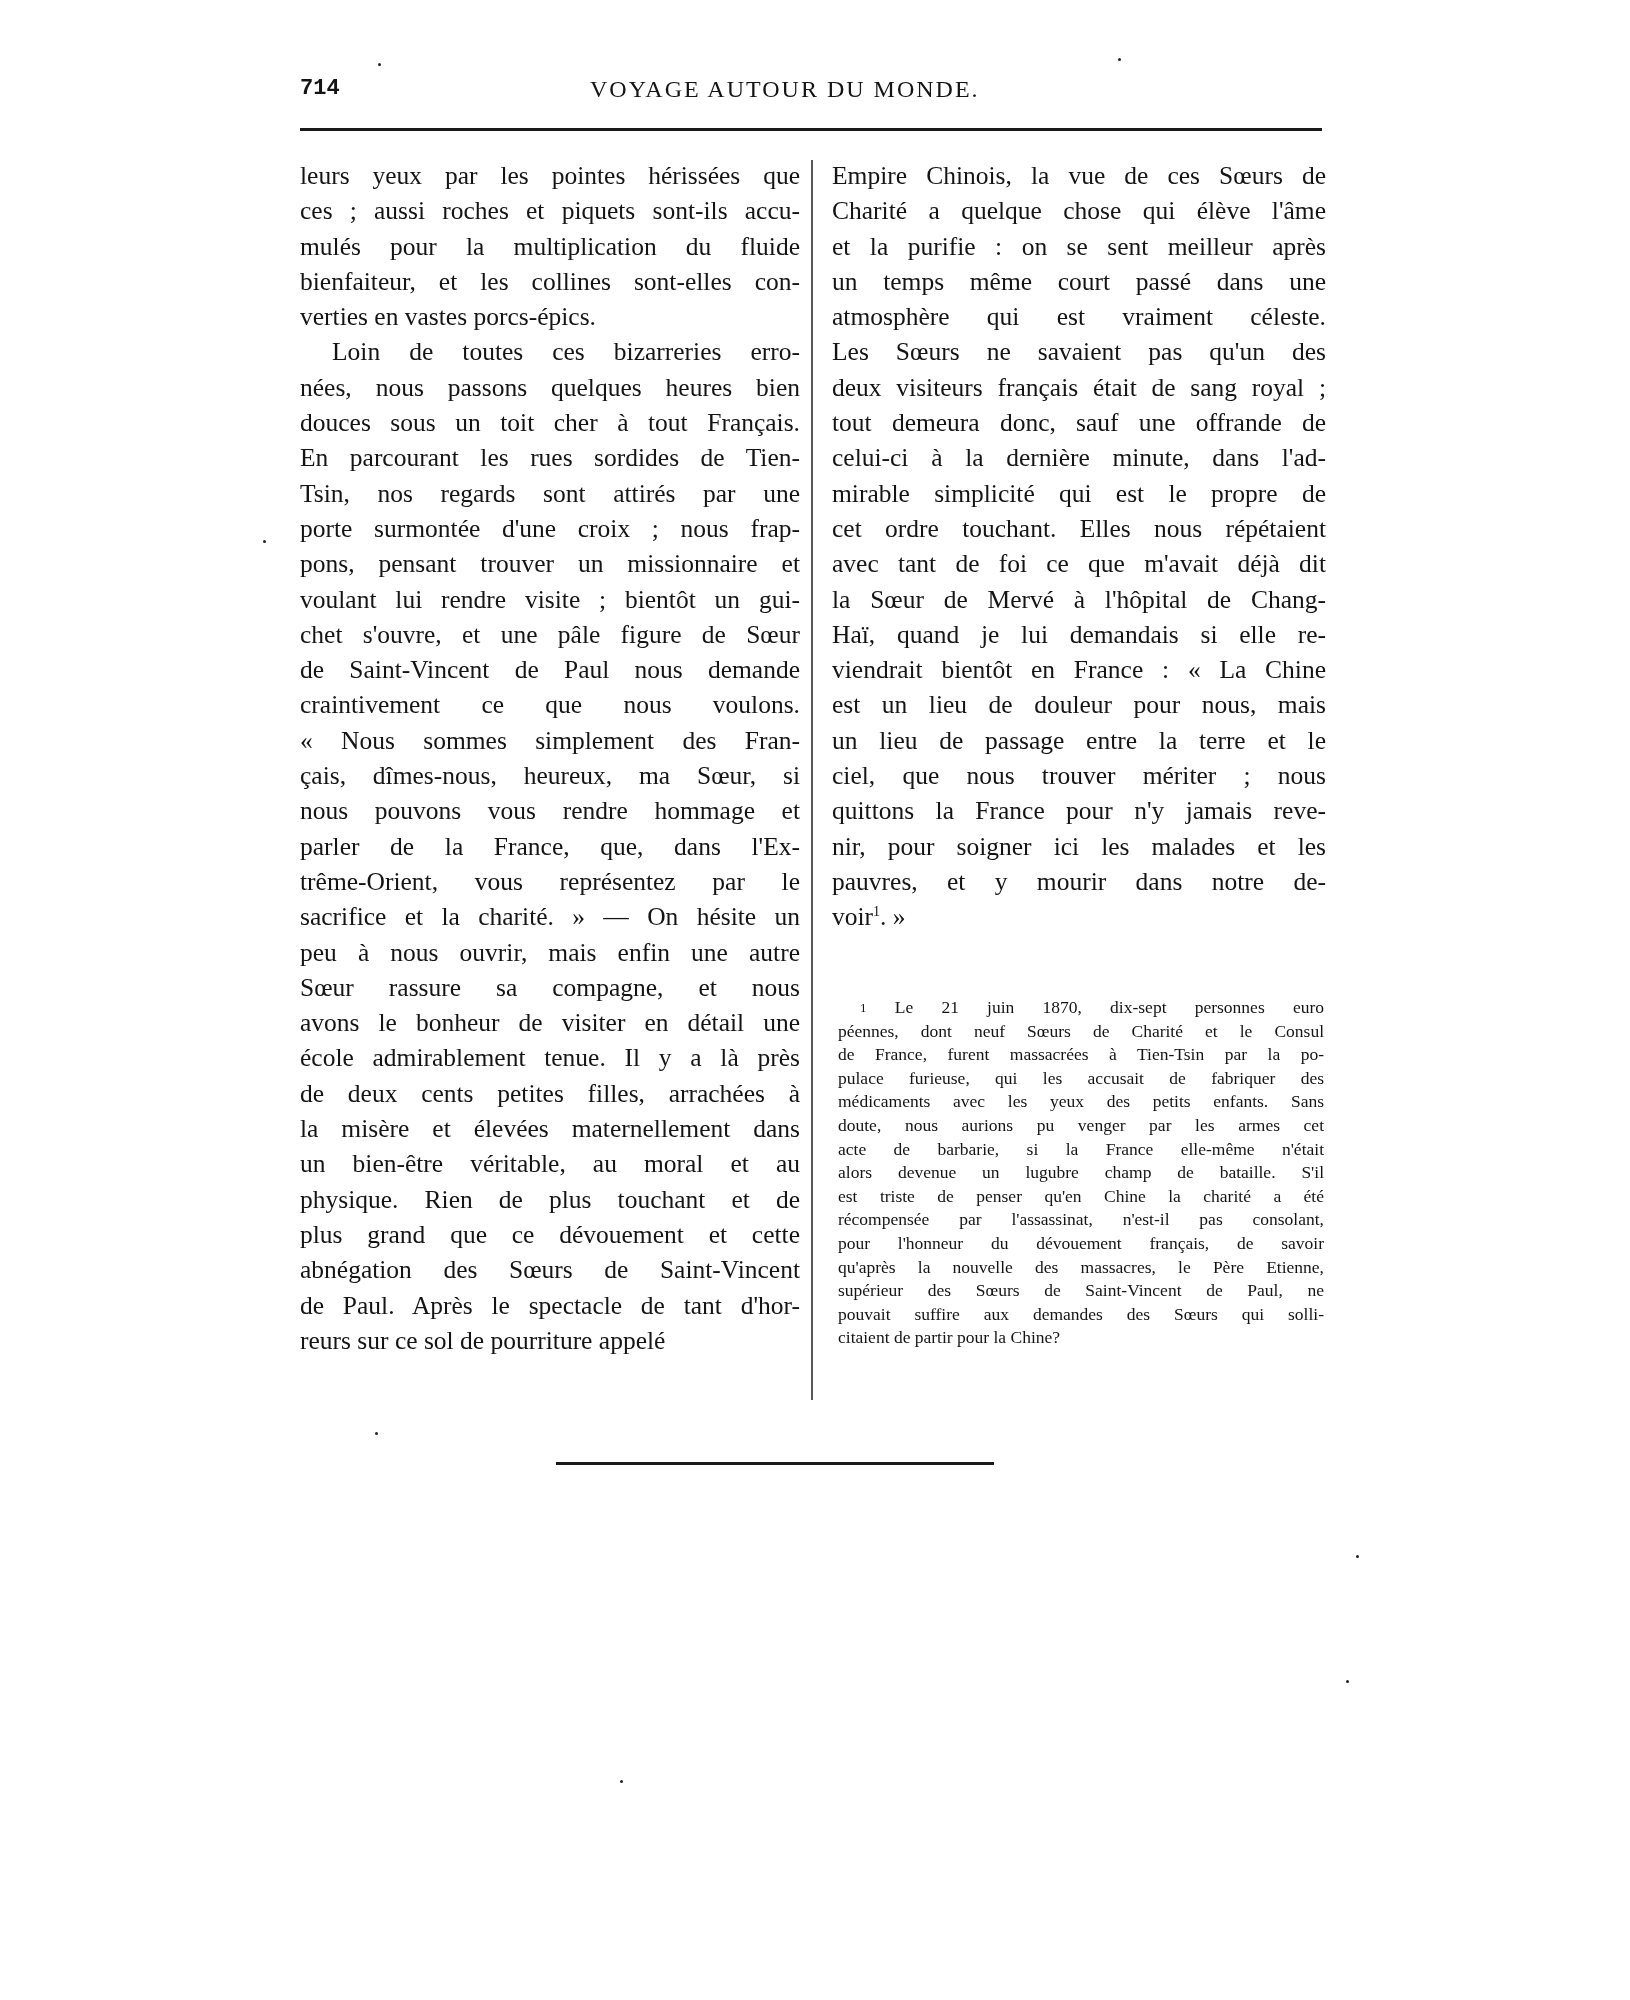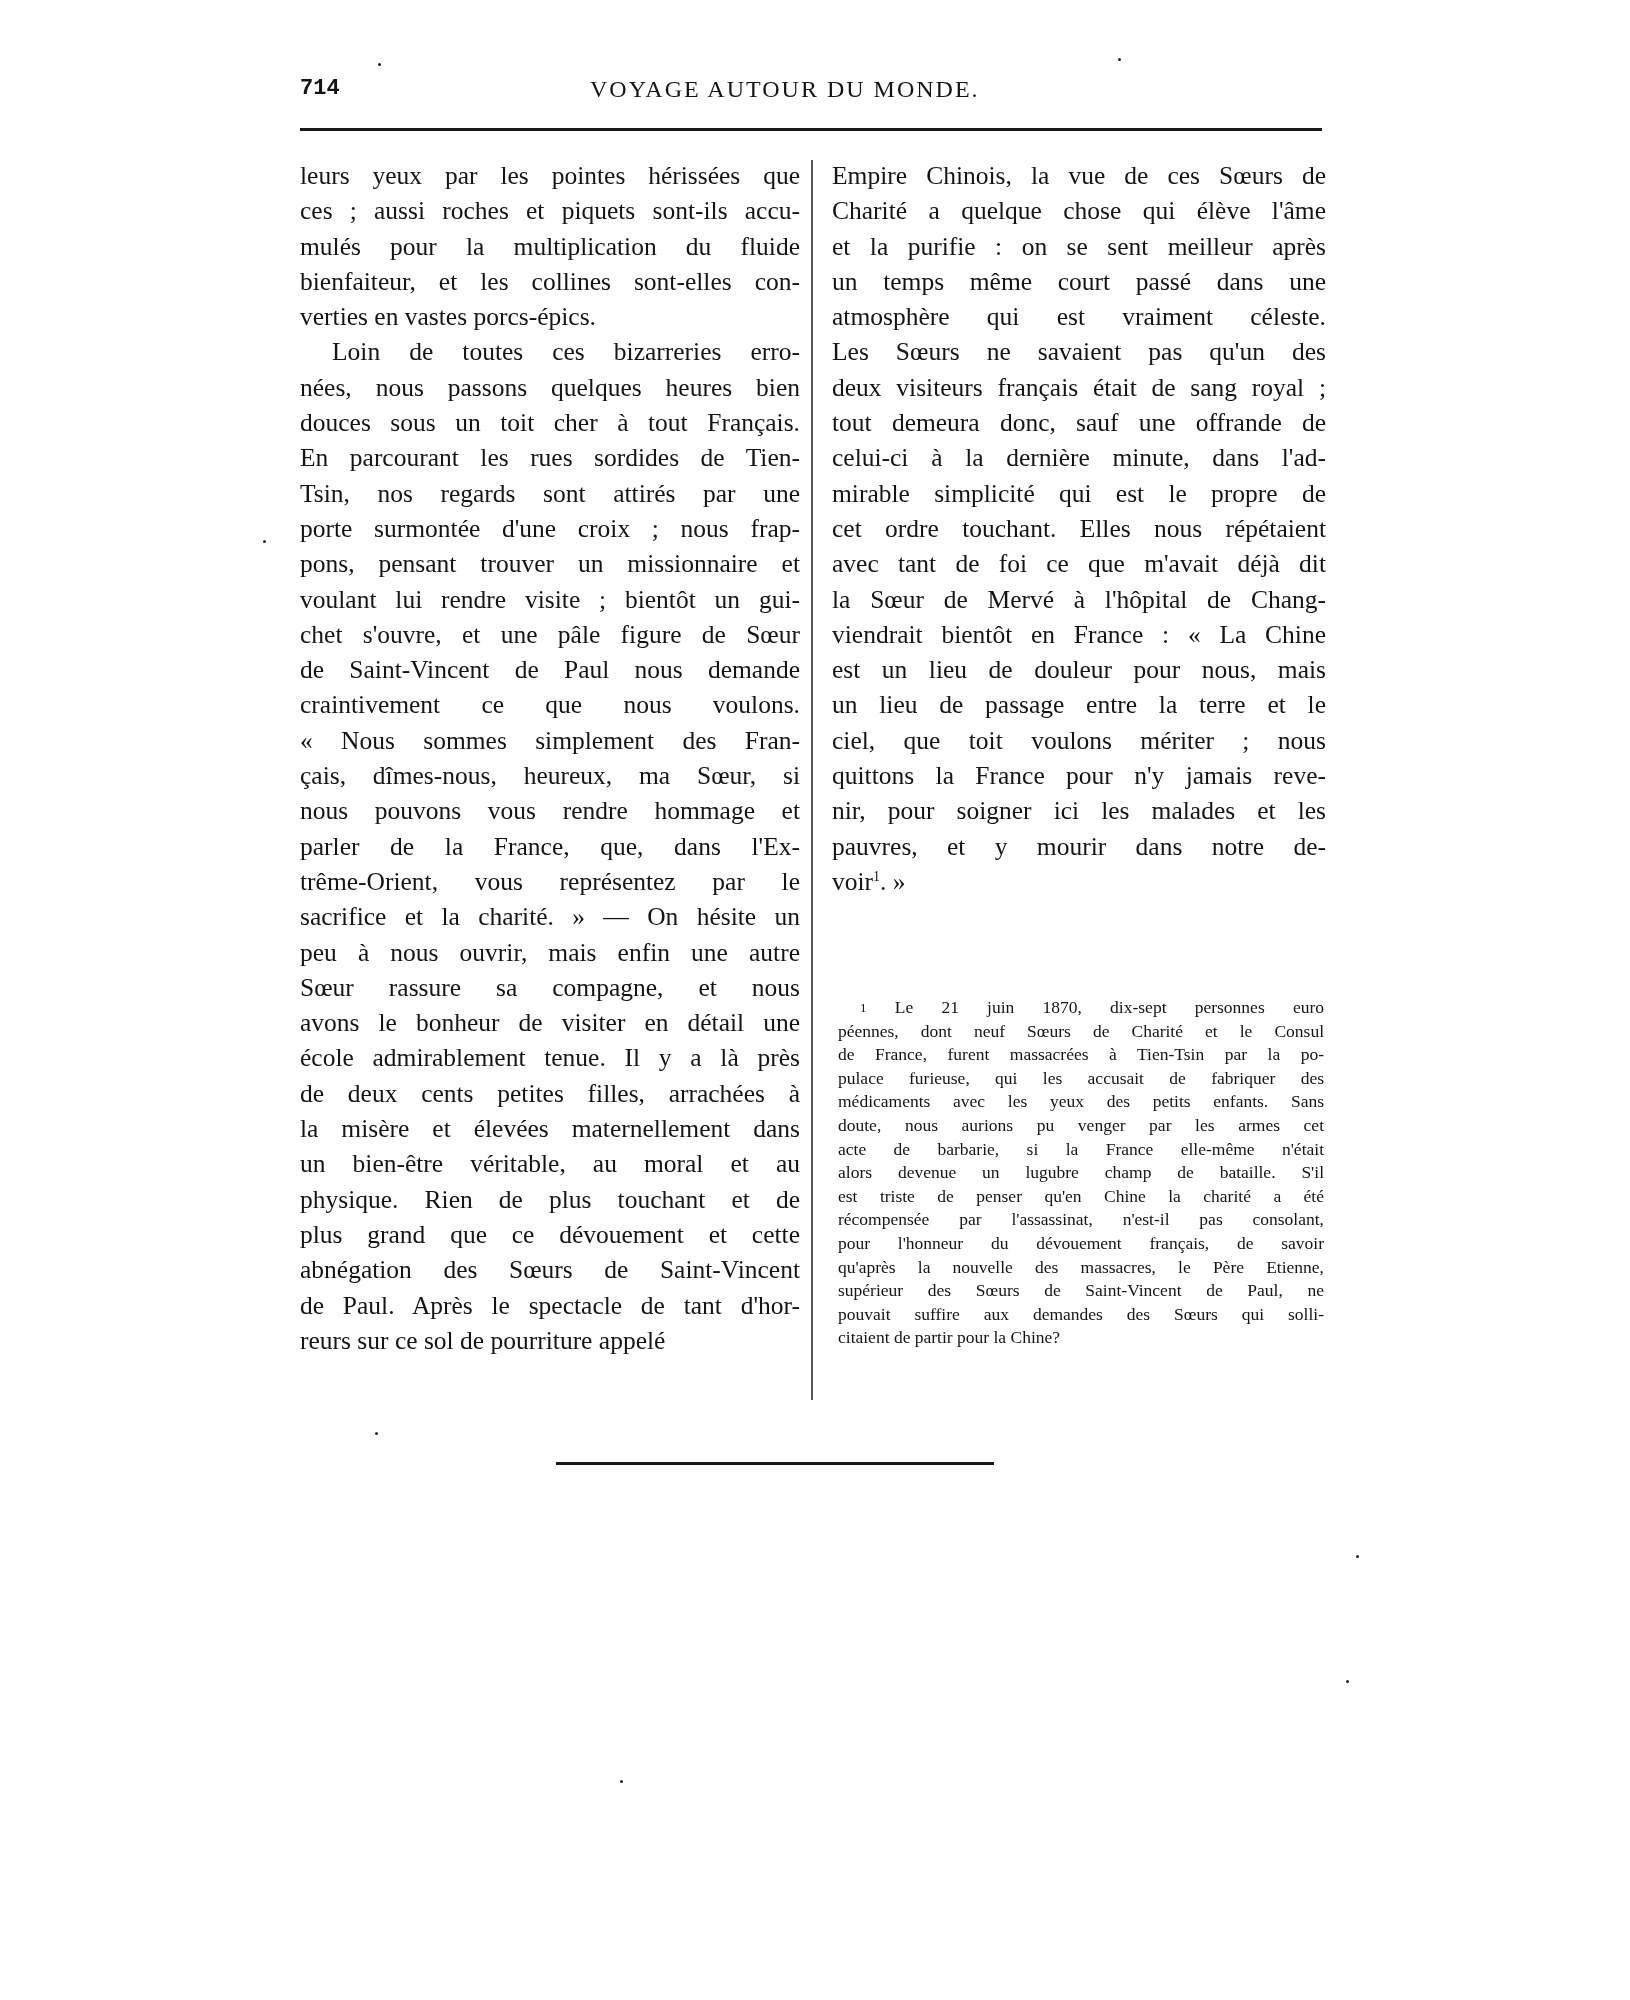--- a/index.html
+++ b/index.html
@@ -74,24 +74,25 @@
       <span class="line">un temps même court passé dans une</span>
       <span class="line">atmosphère qui est vraiment céleste.</span>
       <span class="line">Les Sœurs ne savaient pas qu'un des</span>
       <span class="line">deux visiteurs français était de sang royal ;</span>
       <span class="line">tout demeura donc, sauf une offrande de</span>
       <span class="line">celui-ci à la dernière minute, dans l'ad-</span>
       <span class="line">mirable simplicité qui est le propre de</span>
       <span class="line">cet ordre touchant. Elles nous répétaient</span>
       <span class="line">avec tant de foi ce que m'avait déjà dit</span>
       <span class="line">la Sœur de Mervé à l'hôpital de Chang-</span>
+      <span class="line">Haï, quand je lui demandais si elle re-</span>
       <span class="line">viendrait bientôt en France : « La Chine</span>
       <span class="line">est un lieu de douleur pour nous, mais</span>
       <span class="line">un lieu de passage entre la terre et le</span>
-      <span class="line">ciel, que toit voulons mériter ; nous</span>
+      <span class="line">ciel, que nous trouver mériter ; nous</span>
       <span class="line">quittons la France pour n'y jamais reve-</span>
       <span class="line">nir, pour soigner ici les malades et les</span>
       <span class="line">pauvres, et y mourir dans notre de-</span>
       <span class="line last"><span>voir</span><sup>1</sup><span>. »</span></span>
     </div>
 
   <div class="footnote" id="footnote">
       <span class="line indent"><span class="fn-marker">1</span><span> Le 21 juin 1870, dix-sept personnes euro</span></span>
       <span class="line">péennes, dont neuf Sœurs de Charité et le Consul</span>
       <span class="line">de France, furent massacrées à Tien-Tsin par la po-</span>

